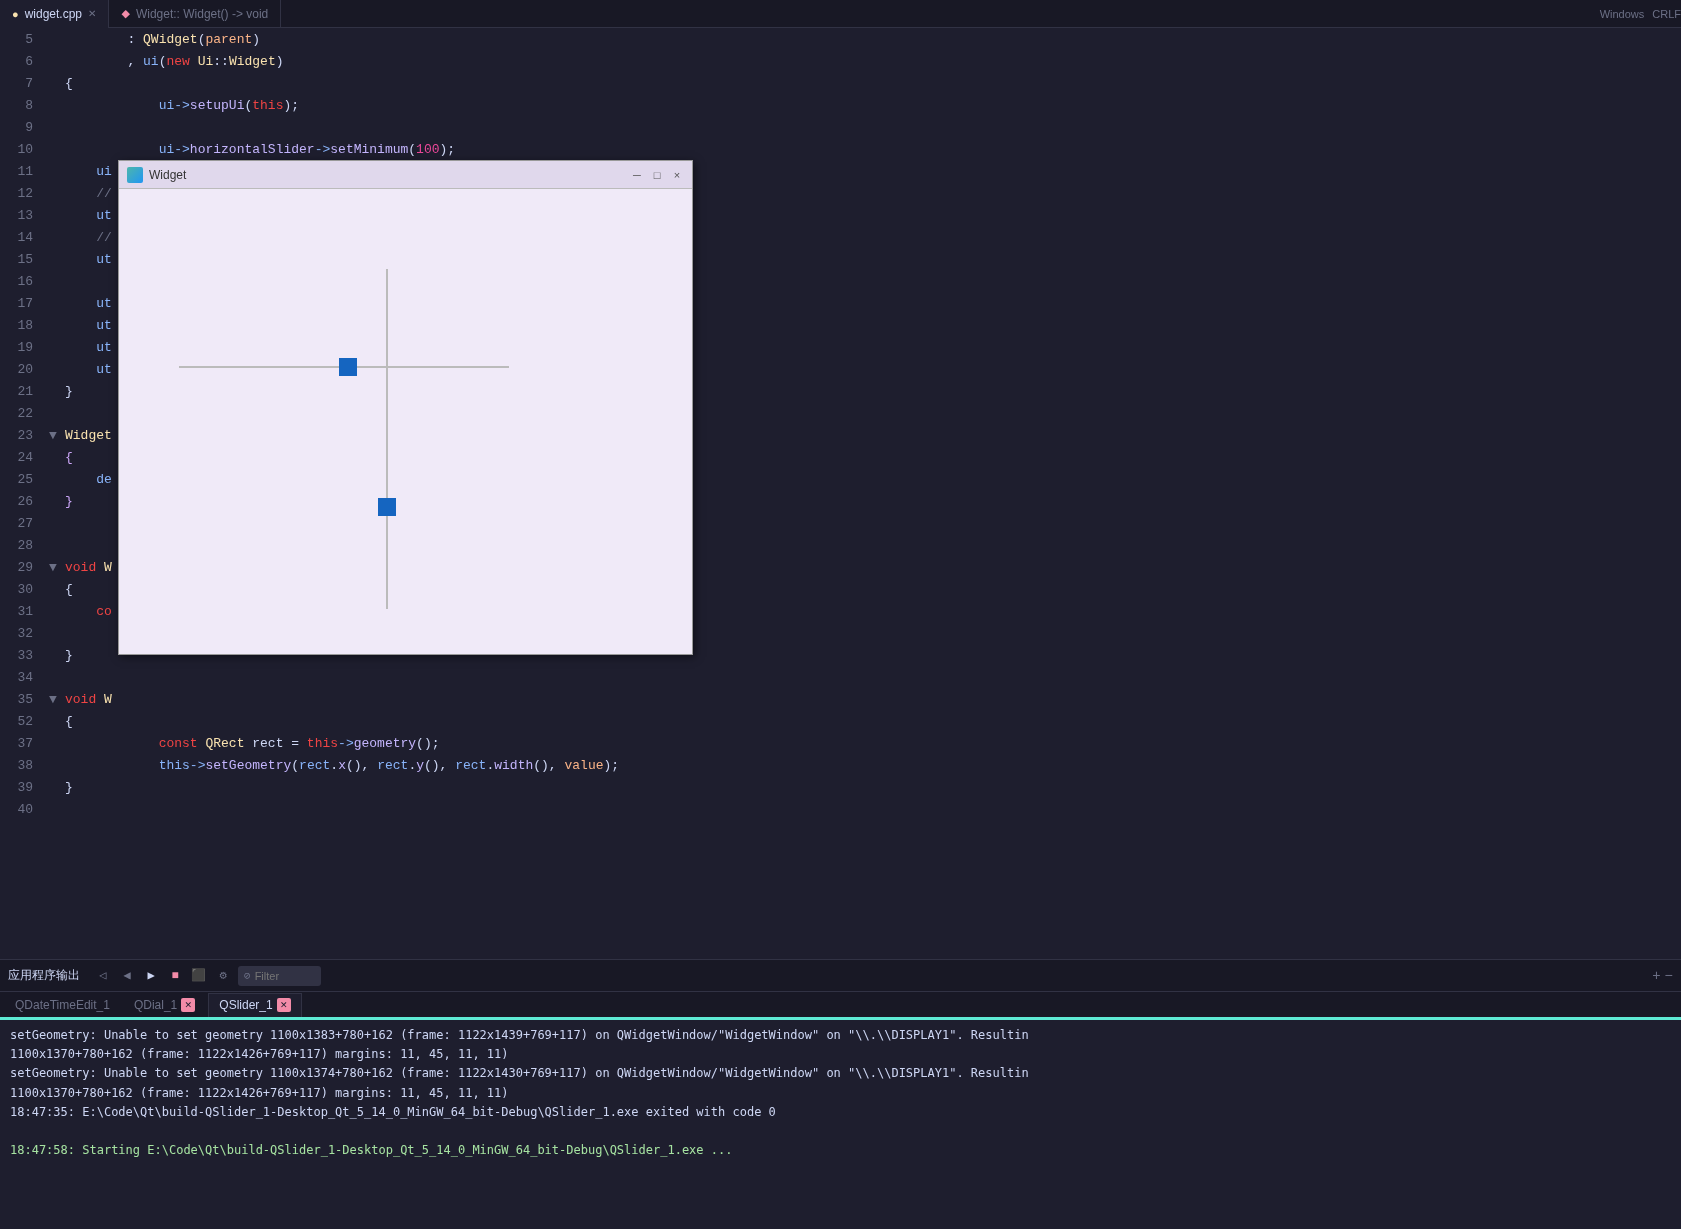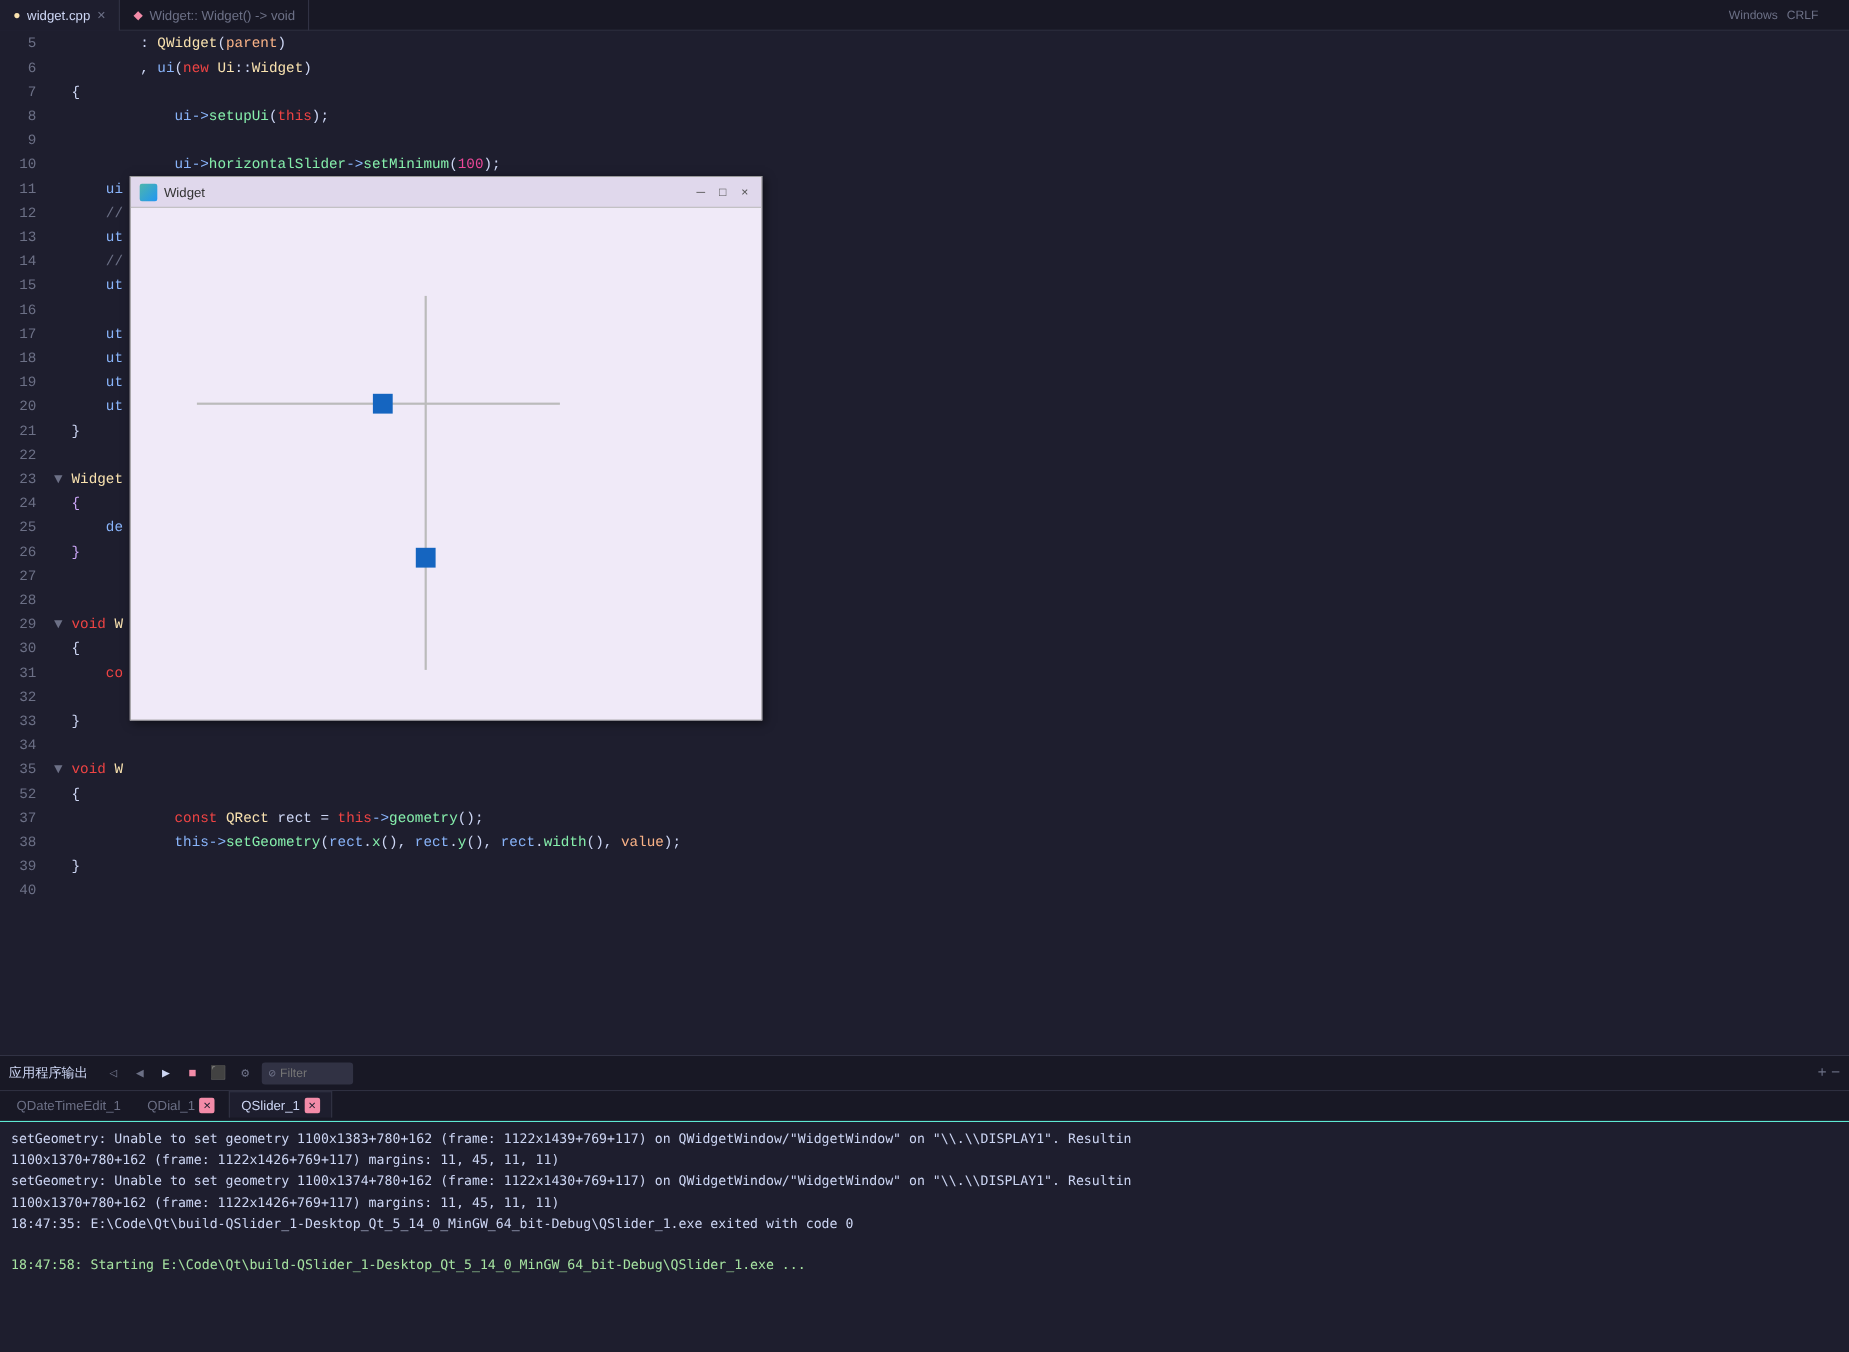--- a/index.html
+++ b/index.html
@@ -54,21 +54,21 @@
     .fold-arrow {
       width: 16px;
       color: #6c7086;
       flex-shrink: 0;
       text-align: center;
     }
 
     
     .kw { color: #ef4444; }       
     .kw2 { color: #89b4fa; }      
-    .fn { color: #86efac; }      
+    .fn { color: #c4b5fd; }      
     .num { color: #ec4899; }       
     .comment { color: #6c7086; }     
     .punct { color: #cdd6f4; }
     .cls { color: #f9e2af; }      
     .param { color: #fab387; }
     .arrow { color: #89b4fa; }
 
     
     .widget-window {
       position: absolute;
@@ -247,23 +247,23 @@
       color: #cdd6f4;
       font-size: 11px;
       width: 60px;
       font-family: Liberation Sans, sans-serif;
     }
 
     .panel-tabs {
       height: 28px;
       background: #181825;
       display: flex;
-      align-items: flex-start;
+      align-items: center;
       padding: 0 4px;
-      border-bottom: 1px solid #5eead4;
+      border-bottom: 3px solid #5eead4;
     }
 
     .panel-tab {
       height: 24px;
       padding: 0 10px;
       display: flex;
       align-items: center;
       font-family: 'Segoe UI', sans-serif;
       font-size: 12px;
       color: #6c7086;
@@ -362,21 +362,21 @@
 <div class="tab-bar">
   <div class="editor-tab active">
     <span style="color:#f9e2af; font-size:11px;">●</span>
     <span>widget.cpp</span>
     <span class="tab-close-x">✕</span>
   </div>
   <div class="editor-tab">
     <span style="color:#f38ba8; font-size:11px;">◆</span>
     <span>Widget:: Widget() -&gt; void</span>
   </div>
-  <div style="margin-left:auto; padding-right:28px; display:flex; align-items:center; gap:8px;">
+  <div style="margin-left:auto; padding-right:0; display:flex; align-items:center; gap:8px;">
     <span style="color:#6c7086; font-size:11px; font-family:'Segoe UI',sans-serif;">Windows</span>
     <span style="color:#6c7086; font-size:11px; font-family:'Segoe UI',sans-serif;">CRLF</span>
   </div>
 </div>
 
 <div class="editor-area">
   <div class="code-container">
 
     <div class="code-line">
       <span class="line-number">5</span>

